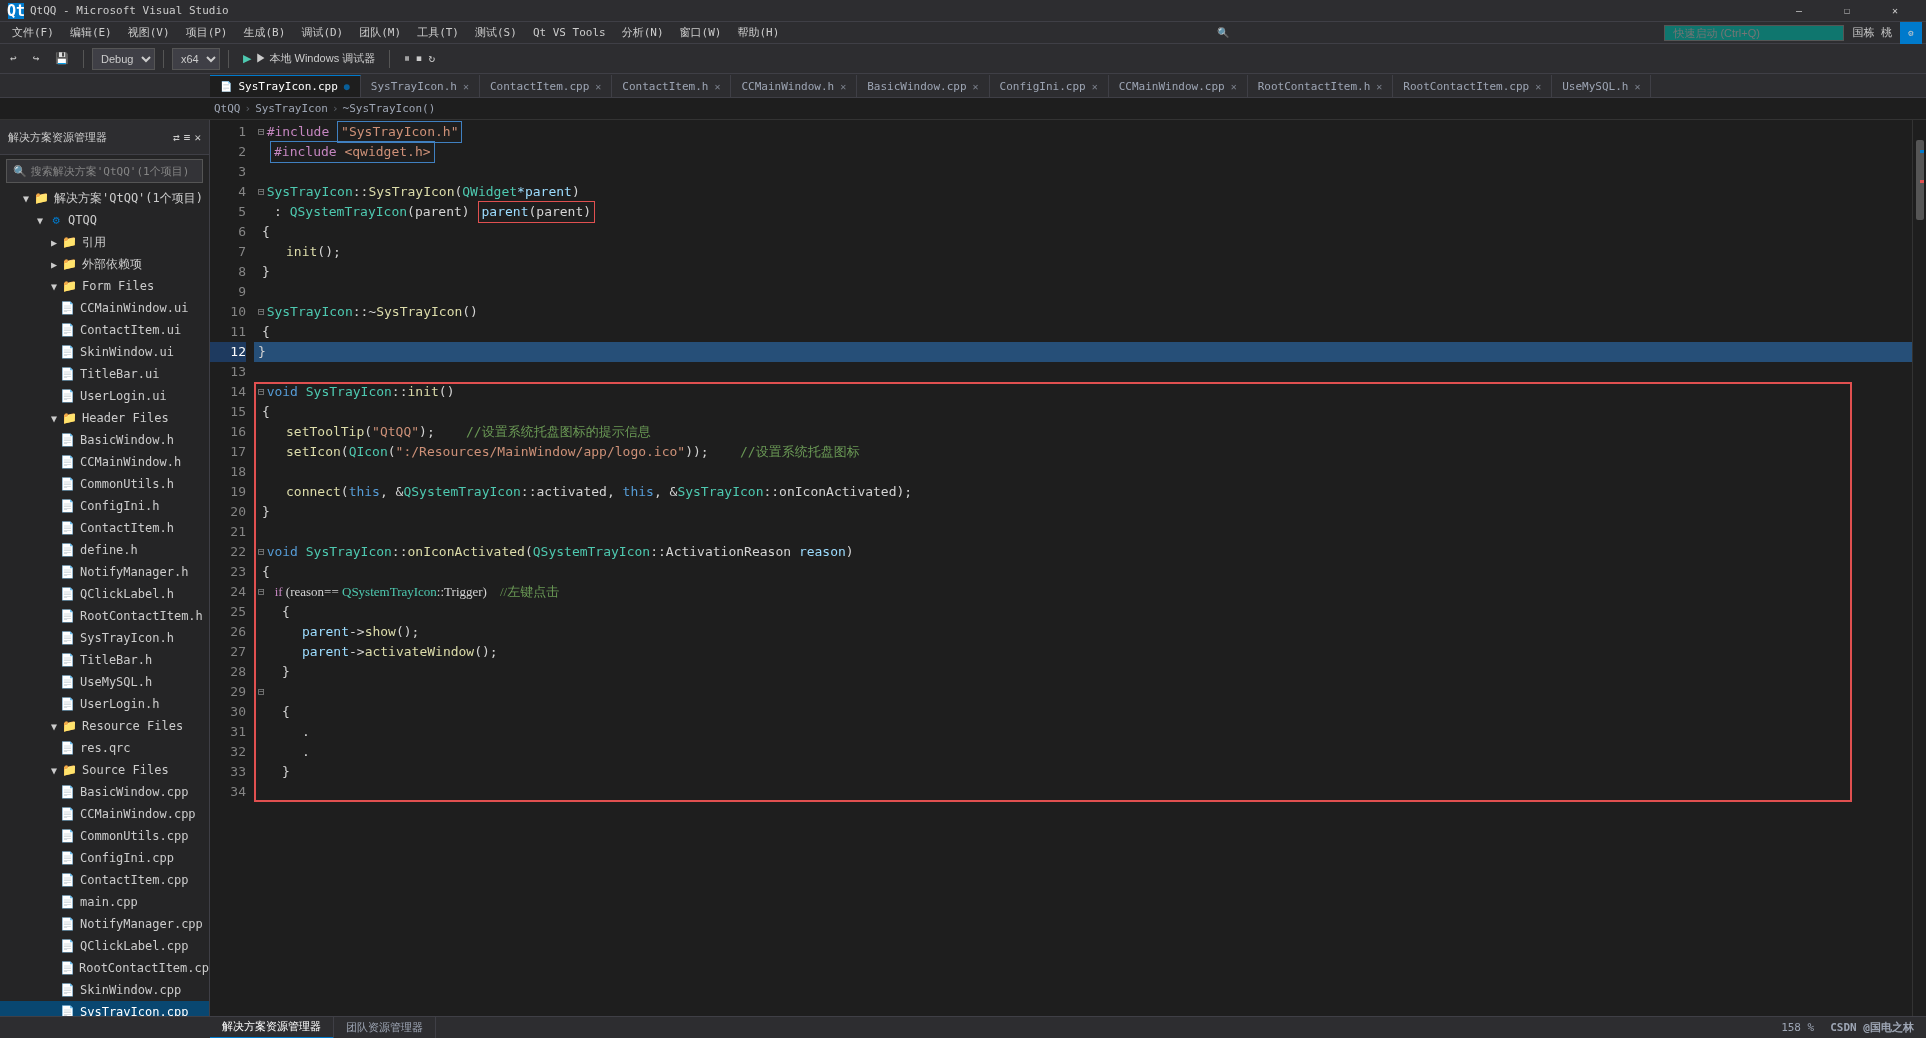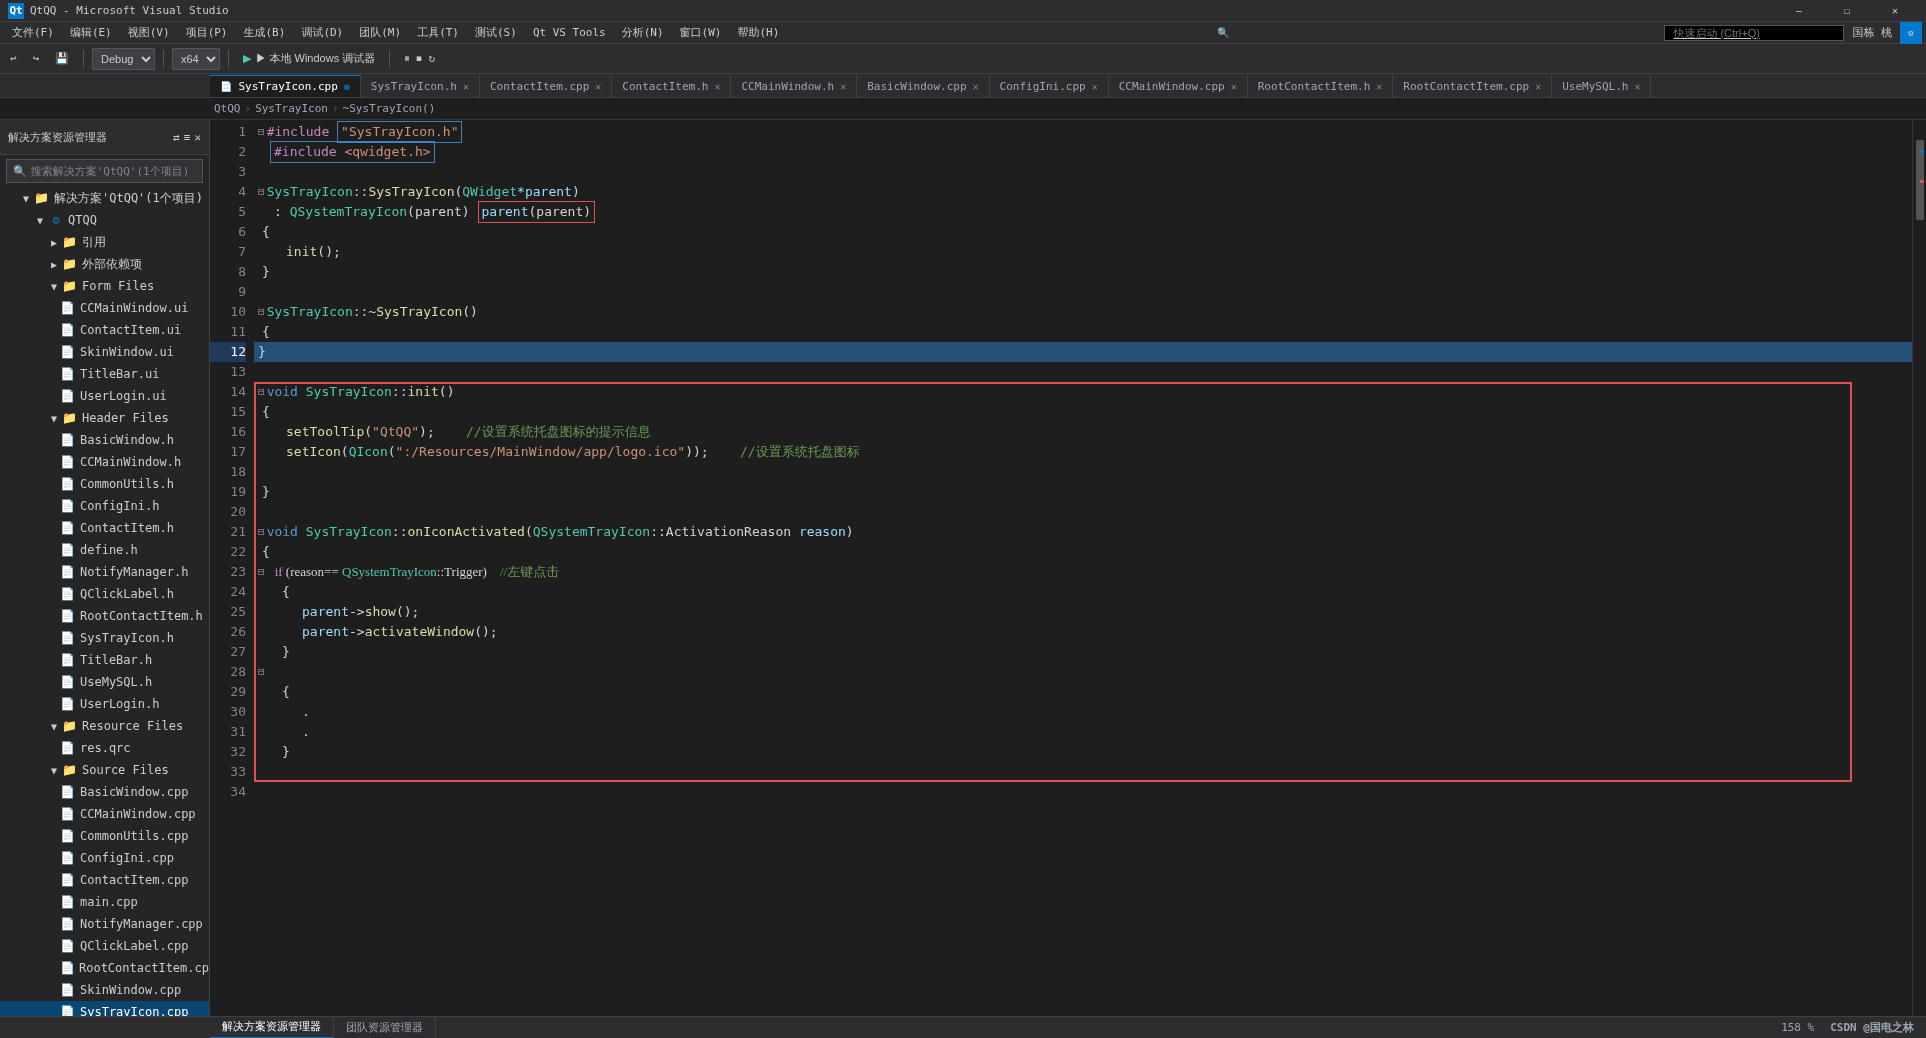--- a/index.html
+++ b/index.html
@@ -25,21 +25,21 @@
       border-bottom: 1px solid #3f3f46;
     }
     .title-bar-icon {
       width: 16px;
       height: 16px;
       margin-right: 6px;
       background: #007acc;
       display: inline-flex;
       align-items: center;
       justify-content: center;
-      font-size: 11px;
+      font-size: 15px;
       color: white;
       font-weight: bold;
     }
     .title-bar-text { flex: 1; }
     .title-bar-controls {
       display: flex;
       gap: 2px;
     }
     .title-bar-btn {
       width: 46px;
@@ -64,27 +64,26 @@
     }
     .menu-item {
       padding: 0 8px;
       height: 22px;
       display: flex;
       align-items: center;
       cursor: pointer;
     }
     .menu-search {
       margin-left: auto;
-      background: #000000;
+      background: #0f766e;
       border: 1px solid #555;
       color: #ccc;
       padding: 1px 8px;
       width: 180px;
       font-size: 11px;
-      text-decoration: underline;
     }
 
     
     .toolbar {
       height: 30px;
       background: #2d2d30;
       display: flex;
       align-items: center;
       padding: 0 4px;
       border-bottom: 1px solid #3f3f46;
@@ -744,20 +743,23 @@
           <div class="code-line">
             <span style="margin-left:28px;"><span class="fn">setToolTip</span><span>(</span><span class="str">"QtQQ"</span><span>);    </span><span class="cmt">//设置系统托盘图标的提示信息</span></span>
           </div>
 
           <div class="code-line">
             <span style="margin-left:28px;"><span class="fn">setIcon</span><span>(</span><span class="cls">QIcon</span><span>(</span><span class="str">":/Resources/MainWindow/app/logo.ico"</span><span>));    </span><span class="cmt">//设置系统托盘图标</span></span>
           </div>
 
           <div class="code-line"></div>
 
+          <div class="code-line">
+            <span style="margin-left:28px;"><span class="fn">connect</span><span>(</span><span class="kw">this</span><span>, &amp;</span><span class="cls">QSystemTrayIcon</span><span>::activated, </span><span class="kw">this</span><span>, &amp;</span><span class="cls">SysTrayIcon</span><span>::onIconActivated);</span></span>
+          </div>
 
           <div class="code-line">
             <span style="margin-left:4px;">}</span>
           </div>
 
           <div class="code-line"></div>
 
           <div class="code-line">
             <span class="fold-marker">⊟</span>
             <span class="kw">void </span><span class="cls">SysTrayIcon</span><span>::</span><span class="fn">onIconActivated</span><span>(</span><span class="cls">QSystemTrayIcon</span><span>::ActivationReason </span><span class="param">reason</span><span>)</span>

